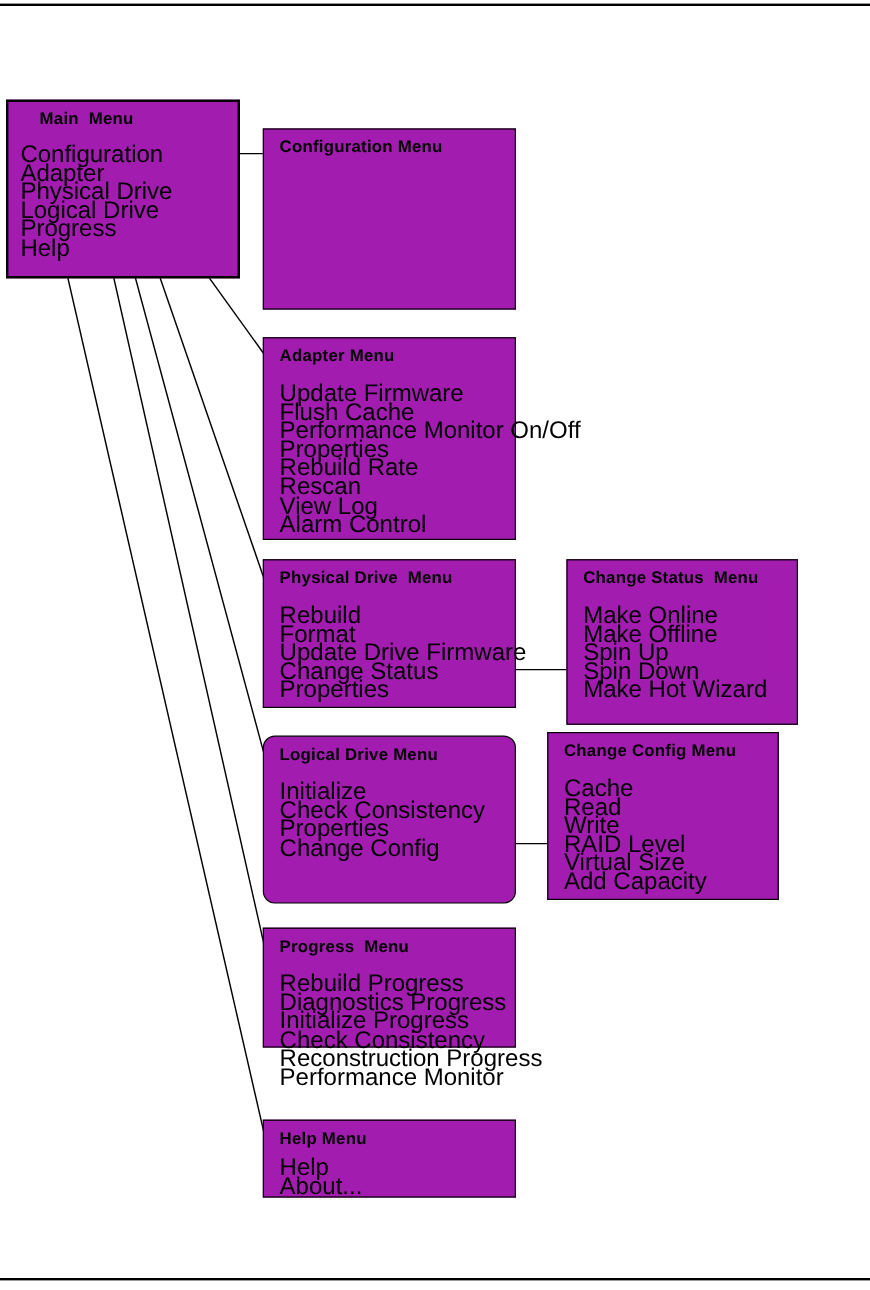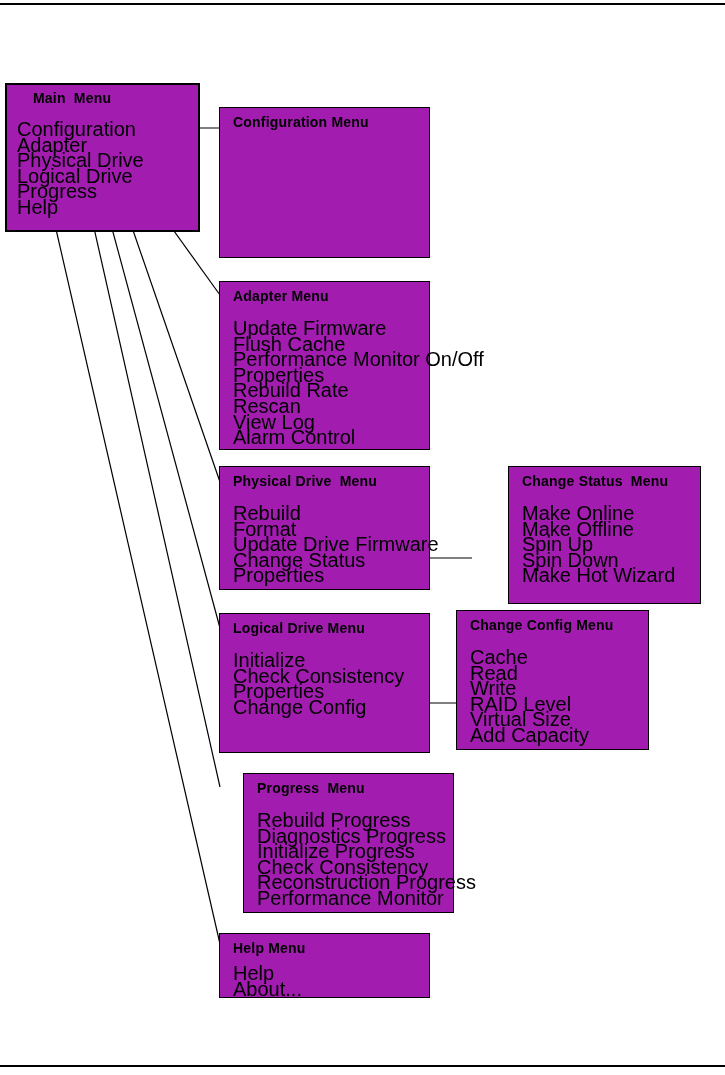--- a/index.html
+++ b/index.html
@@ -69,24 +69,24 @@
     line-height: 15.6px;
     white-space: pre;
     cursor: default;
   }
 
   
   .box-main          { left: 5px;   top: 83px;  width: 195px; height: 149px; }
   .box-configuration { left: 219px; top: 107px; width: 211px; height: 151px; }
   .box-adapter       { left: 219px; top: 281px; width: 211px; height: 169px; }
   .box-physical      { left: 219px; top: 466px; width: 211px; height: 124px; }
-  .box-change-status { left: 472px; top: 466px; width: 193px; height: 138px; margin-left: 36px; }
-  .box-logical       { left: 219px; top: 613px; width: 211px; height: 140px; }
+  .box-change-status { left: 472px; top: 466px; width: 193px; height: 138px; }
+  .box-logical       { left: 219px; top: 613px; width: 211px; height: 140px; border-radius: 10px; }
   .box-change-config { left: 456px; top: 610px; width: 193px; height: 140px; }
-  .box-progress      { left: 219px; top: 773px; width: 211px; height: 140px; margin-left: 24px; }
+  .box-progress      { left: 219px; top: 773px; width: 211px; height: 100px; }
   .box-help          { left: 219px; top: 933px; width: 211px; height: 65px;  }
 </style>
 </head>
 <body style="--bg: #ffffff; --fg: #000000;">
 
 <div class="page">
 
   <div class="rule top"></div>
   <div class="rule bottom"></div>
 

